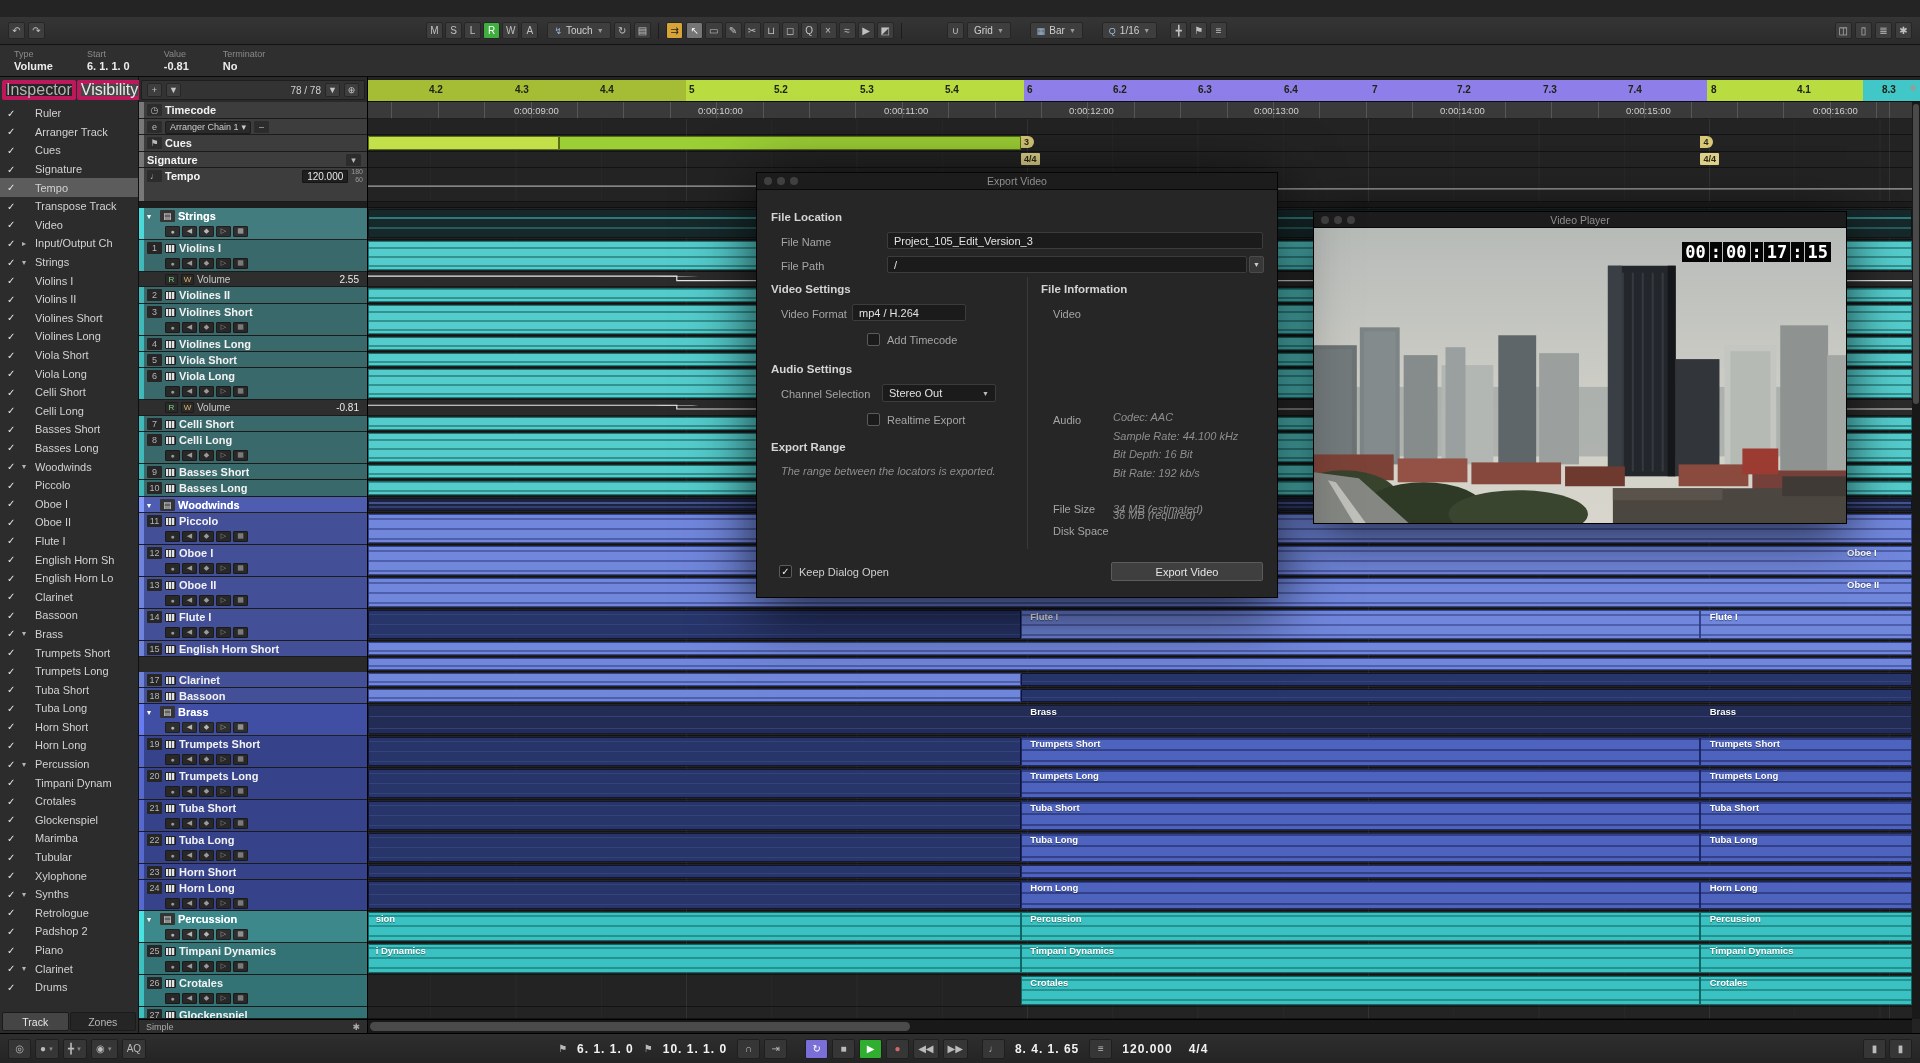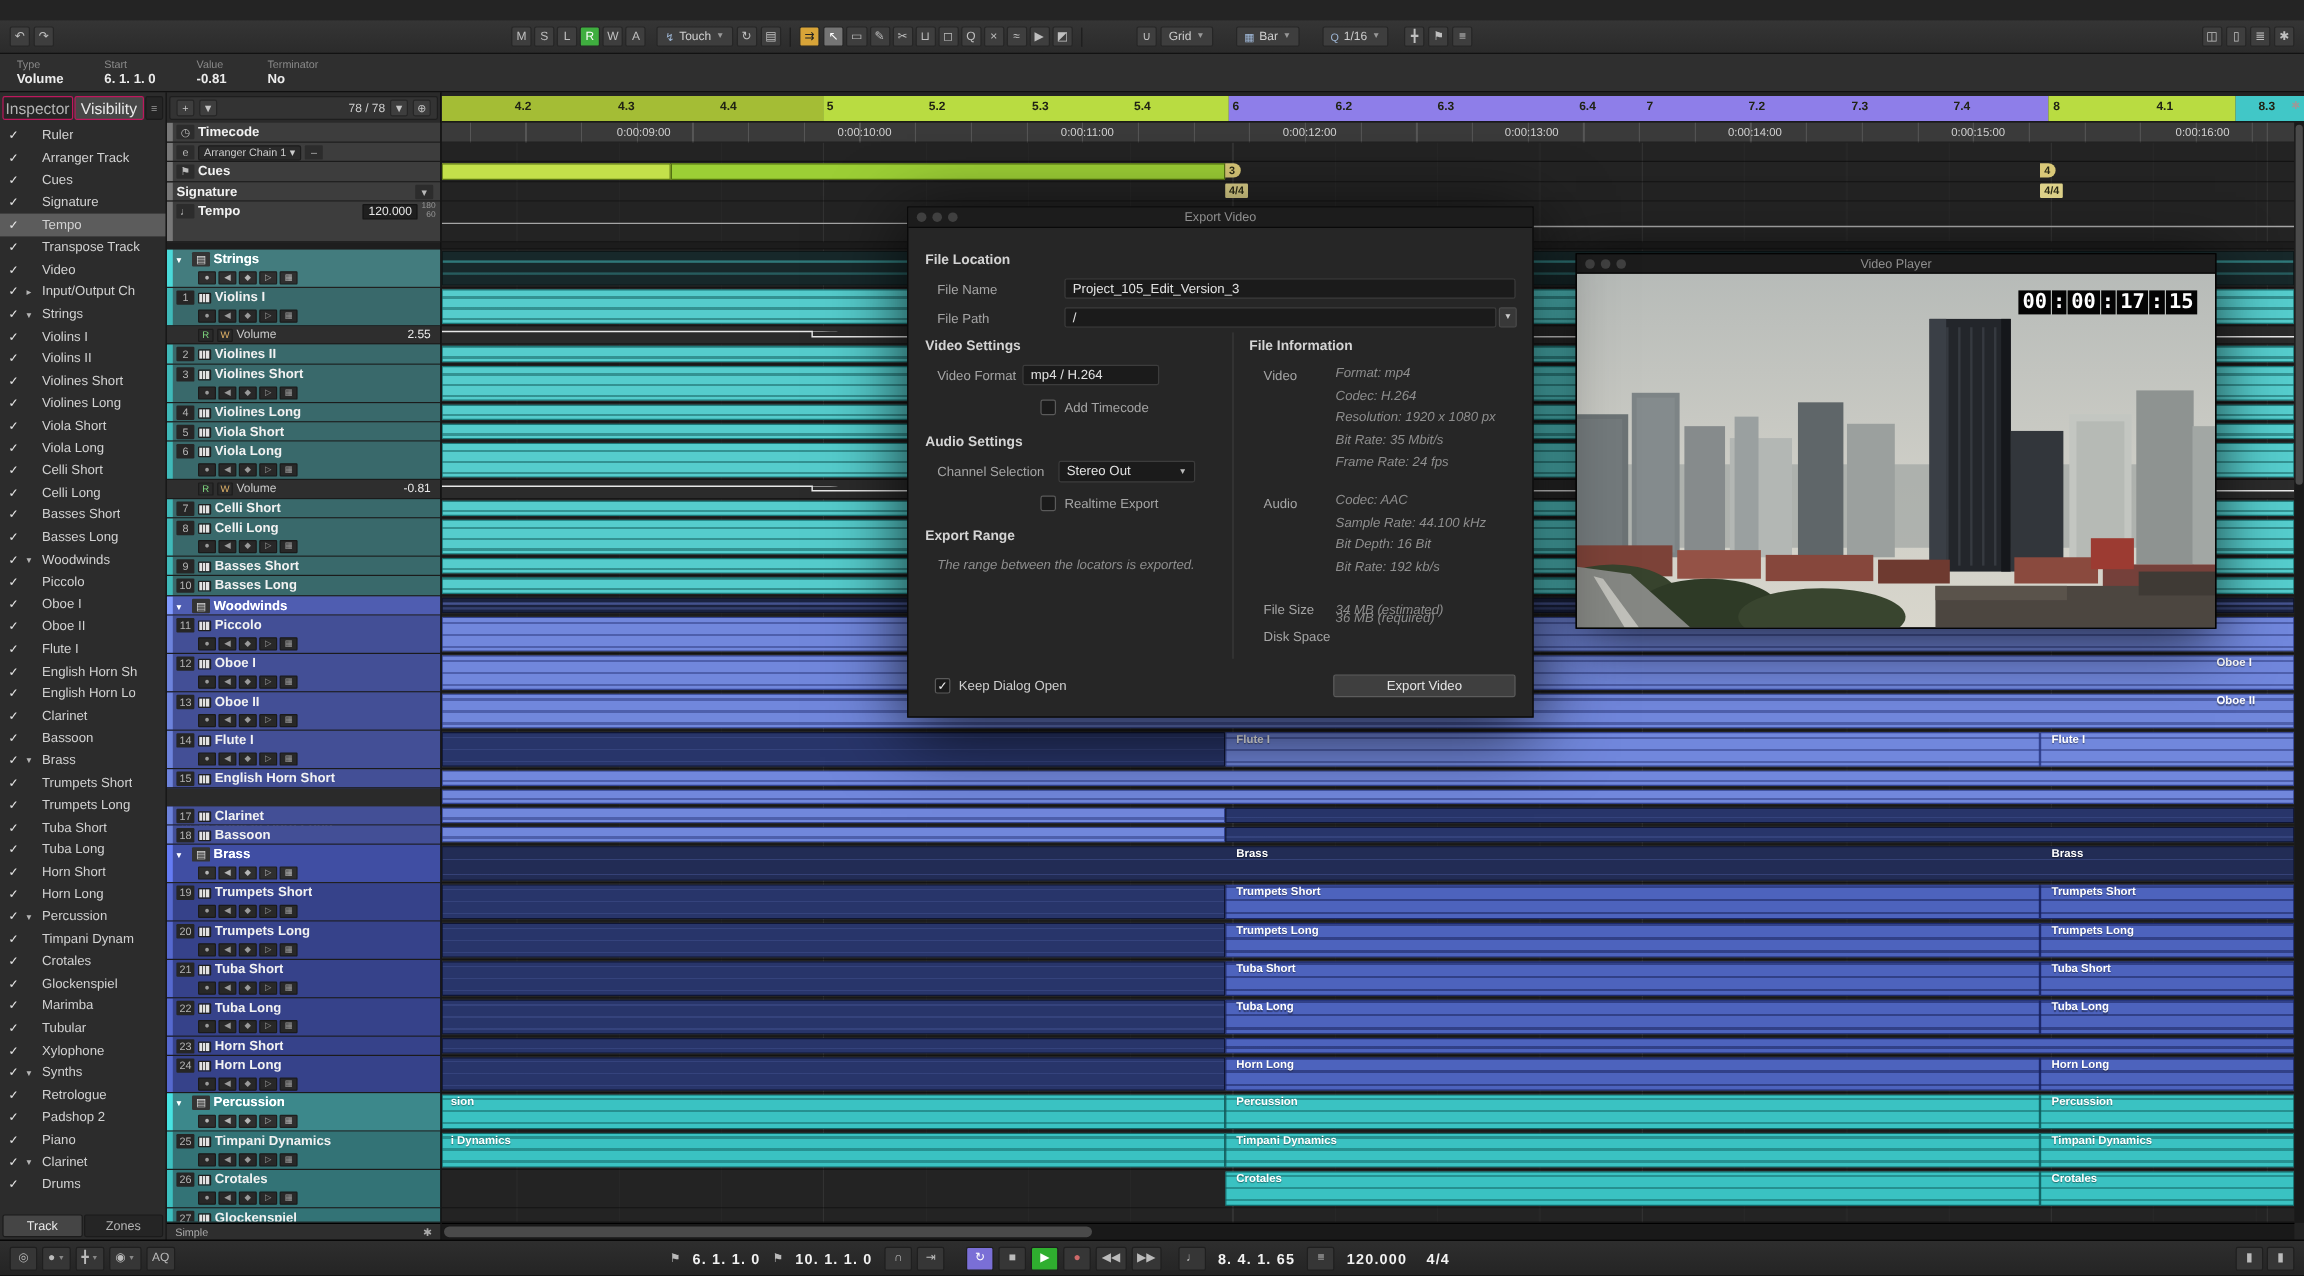--- a/index.html
+++ b/index.html
@@ -37,22 +37,22 @@
   #infoline{position:absolute;left:0;top:45px;width:100%;height:32px;background:#2f2f2f;
             border-bottom:1px solid #090909;display:flex;align-items:center;padding:0 14px;gap:34px}
   .ifield{display:flex;flex-direction:column;justify-content:center}
   .ilabel{font-size:9px;color:#8a8a8a;line-height:11px}
   .ivalue{font-size:11px;color:#ececec;line-height:13px;font-weight:bold;white-space:nowrap}
 
   
   #leftpanel{position:absolute;left:0;top:77px;width:139px;bottom:30px;background:#2c2c2c;
              border-right:1px solid #101010}
   #vis-tabs{position:absolute;top:3px;left:2px;right:2px;height:20px;display:flex;gap:1px}
-  .vtab{flex:1;display:flex;align-items:center;justify-content:center;font-size:13px;
-        color:#b5b5b5;background:#252525;border:1px solid #be185d;border-radius:2px}
+  .vtab{flex:1;display:flex;align-items:center;justify-content:center;font-size:16px;
+        color:#b5b5b5;background:#252525;border:4px solid #be185d;border-radius:2px}
   .vtab.active{background:#474747;color:#eaeaea}
   .vtab-menu{width:15px;display:flex;align-items:center;justify-content:center;font-size:9px;
              color:#999;background:#252525;border:1px solid #1b1b1b;border-radius:2px}
   #vis-list{position:absolute;top:27px;left:0;right:0;bottom:24px;overflow:hidden}
   .vitem{height:18.6px;display:flex;align-items:center;padding-left:7px;font-size:11px;color:#d2d2d2}
   .vitem.sel{background:#5c5c5c}
   .vcheck{width:15px;font-size:10px;color:#e8e8e8;flex:none}
   .varrow{width:13px;font-size:8px;color:#b5b5b5;flex:none}
   .vlabel{white-space:nowrap;overflow:hidden}
   #vis-bottom{position:absolute;bottom:2px;left:2px;right:2px;height:19px;display:flex;gap:1px}
@@ -1007,21 +1007,21 @@
         <span class="barlab" style="left: 61px;">4.2</span>
         <span class="barlab" style="left: 147px;">4.3</span>
         <span class="barlab" style="left: 232px;">4.4</span>
         <span class="barlab" style="left: 321px;">5</span>
         <span class="barlab" style="left: 406px;">5.2</span>
         <span class="barlab" style="left: 492px;">5.3</span>
         <span class="barlab" style="left: 577px;">5.4</span>
         <span class="barlab" style="left: 659px;">6</span>
         <span class="barlab" style="left: 745px;">6.2</span>
         <span class="barlab" style="left: 830px;">6.3</span>
-        <span class="barlab" style="left: 948px;">6.4</span>
+        <span class="barlab" style="left: 916px;">6.4</span>
         <span class="barlab" style="left: 1004px;">7</span>
         <span class="barlab" style="left: 1089px;">7.2</span>
         <span class="barlab" style="left: 1175px;">7.3</span>
         <span class="barlab" style="left: 1260px;">7.4</span>
         <span class="barlab" style="left: 1343px;">8</span>
         <span class="barlab" style="left: 1429px;">4.1</span>
         <span class="barlab" style="left: 1514px;">8.3</span>
       </div>
     <span class="ruler-gear">✱</span>
     <div id="lane-rows">
@@ -1240,27 +1240,20 @@
     <div class="dabs cb" style="left:110px;top:240px"></div>
     <div class="dabs dlabel" style="left:130px;top:241px">Realtime Export</div>
 
     <div class="dabs sec-h" style="left:14px;top:268px">Export Range</div>
     <div class="dabs dval-it" style="left:24px;top:292px">The range between the locators is exported.</div>
 
     <div class="vdivider" style="left:270px;top:104px;height:272px"></div>
 
     <div class="dabs sec-h" style="left:284px;top:110px">File Information</div>
     <div class="dabs dlabel" style="left:296px;top:135px">Video</div>
-    <div class="dabs" style="left:356px;top:129px" id="video-info">
-        <div class="fi-line">Format: mp4</div>
-        <div class="fi-line">Codec: H.264</div>
-        <div class="fi-line">Resolution: 1920 x 1080 px</div>
-        <div class="fi-line">Bit Rate: 35 Mbit/s</div>
-        <div class="fi-line">Frame Rate: 24 fps</div>
-      </div>
     <div class="dabs dlabel" style="left:296px;top:241px">Audio</div>
     <div class="dabs" style="left:356px;top:235px" id="audio-info">
         <div class="fi-line">Codec: AAC</div>
         <div class="fi-line">Sample Rate: 44.100 kHz</div>
         <div class="fi-line">Bit Depth: 16 Bit</div>
         <div class="fi-line">Bit Rate: 192 kb/s</div>
       </div>
     <div class="dabs dlabel" style="left:296px;top:330px">File Size</div>
     <div class="dabs dval-it" style="left:356px;top:330px">34 MB (estimated)</div>
     <div class="dabs dlabel" style="left:296px;top:352px">Disk Space</div>

